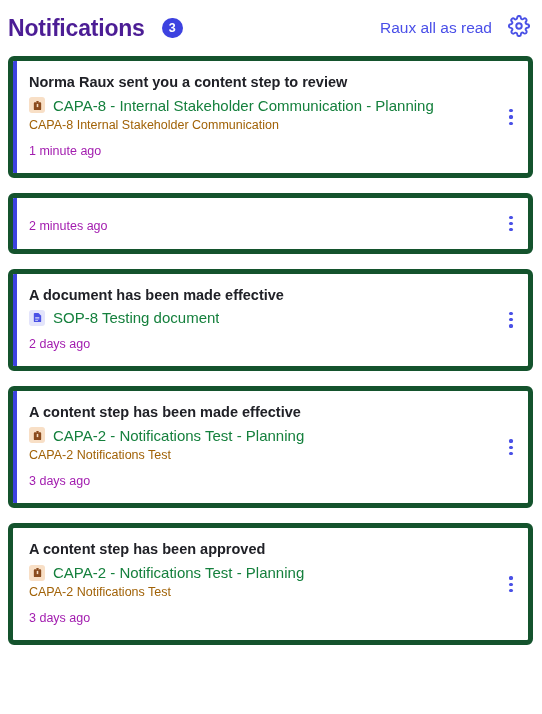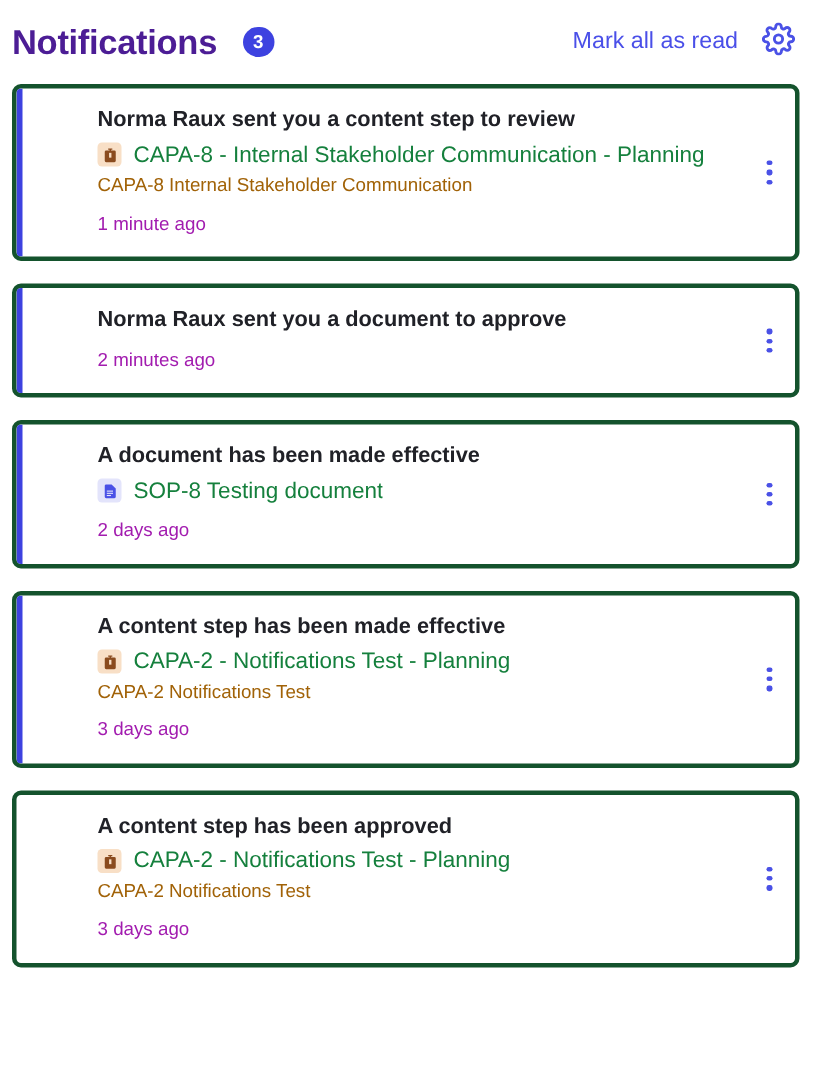--- a/index.html
+++ b/index.html
@@ -65,29 +65,28 @@
   }
 
   
   .list {
     padding: 0 9px 0 8px;
     box-sizing: border-box;
   }
   .card {
     position: relative;
     background: #ffffff;
-    border: 3px solid #14532d;
+    border: 5px solid #14532d;
     border-radius: 6px;
     margin-bottom: 15px;
     display: flex;
     align-items: flex-start;
     box-sizing: border-box;
     overflow: hidden;
     cursor: pointer;
-    padding-left: 38px;
   }
   .card.unread::before {
     content: "";
     position: absolute;
     left: 0;
     top: 0;
     bottom: 0;
     width: 4px;
     background: #3d42e0;
   }
@@ -164,21 +163,21 @@
     background: #4a51e6;
   }
 </style>
 </head>
 <body>
 
 <div class="header">
   <div class="header-title">Notifications</div>
   <div class="badge">3</div>
   <div class="header-spacer"></div>
-  <div class="mark-all">Mark all as read</div>
+  <div class="mark-all">Raux all as read</div>
   <div class="gear-btn">
     <span>
       <svg width="22" height="22" viewBox="0 0 24 24" fill="none" stroke="#4a51e6" stroke-width="2.1" stroke-linecap="round" stroke-linejoin="round">
         <circle cx="12" cy="12" r="3"></circle>
         <path d="M19.4 15a1.65 1.65 0 0 0 .33 1.82l.06.06a2 2 0 1 1-2.83 2.83l-.06-.06a1.65 1.65 0 0 0-1.82-.33 1.65 1.65 0 0 0-1 1.51V21a2 2 0 0 1-4 0v-.09A1.65 1.65 0 0 0 9 19.4a1.65 1.65 0 0 0-1.82.33l-.06.06a2 2 0 1 1-2.83-2.83l.06-.06a1.65 1.65 0 0 0 .33-1.82 1.65 1.65 0 0 0-1.51-1H3a2 2 0 0 1 0-4h.09A1.65 1.65 0 0 0 4.6 9a1.65 1.65 0 0 0-.33-1.82l-.06-.06a2 2 0 1 1 2.83-2.83l.06.06A1.65 1.65 0 0 0 9 4.6a1.65 1.65 0 0 0 1-1.51V3a2 2 0 0 1 4 0v.09a1.65 1.65 0 0 0 1 1.51 1.65 1.65 0 0 0 1.82-.33l.06-.06a2 2 0 1 1 2.83 2.83l-.06.06a1.65 1.65 0 0 0-.33 1.82V9a1.65 1.65 0 0 0 1.51 1H21a2 2 0 0 1 0 4h-.09a1.65 1.65 0 0 0-1.51 1z"></path>
       </svg>
     </span>
   </div>
 </div>
 
@@ -201,21 +200,20 @@
       <div class="kebab-btn">
         <span class="kebab-dots">
           <span></span>
           <span></span>
           <span></span>
         </span>
       </div>
     </div>
     <div class="card unread">
       <div class="card-body">
-        <div class="card-title">Norma Raux sent you a document to approve</div>
         <div class="card-time">2 minutes ago</div>
       </div>
       <div class="kebab-btn">
         <span class="kebab-dots">
           <span></span>
           <span></span>
           <span></span>
         </span>
       </div>
     </div>

